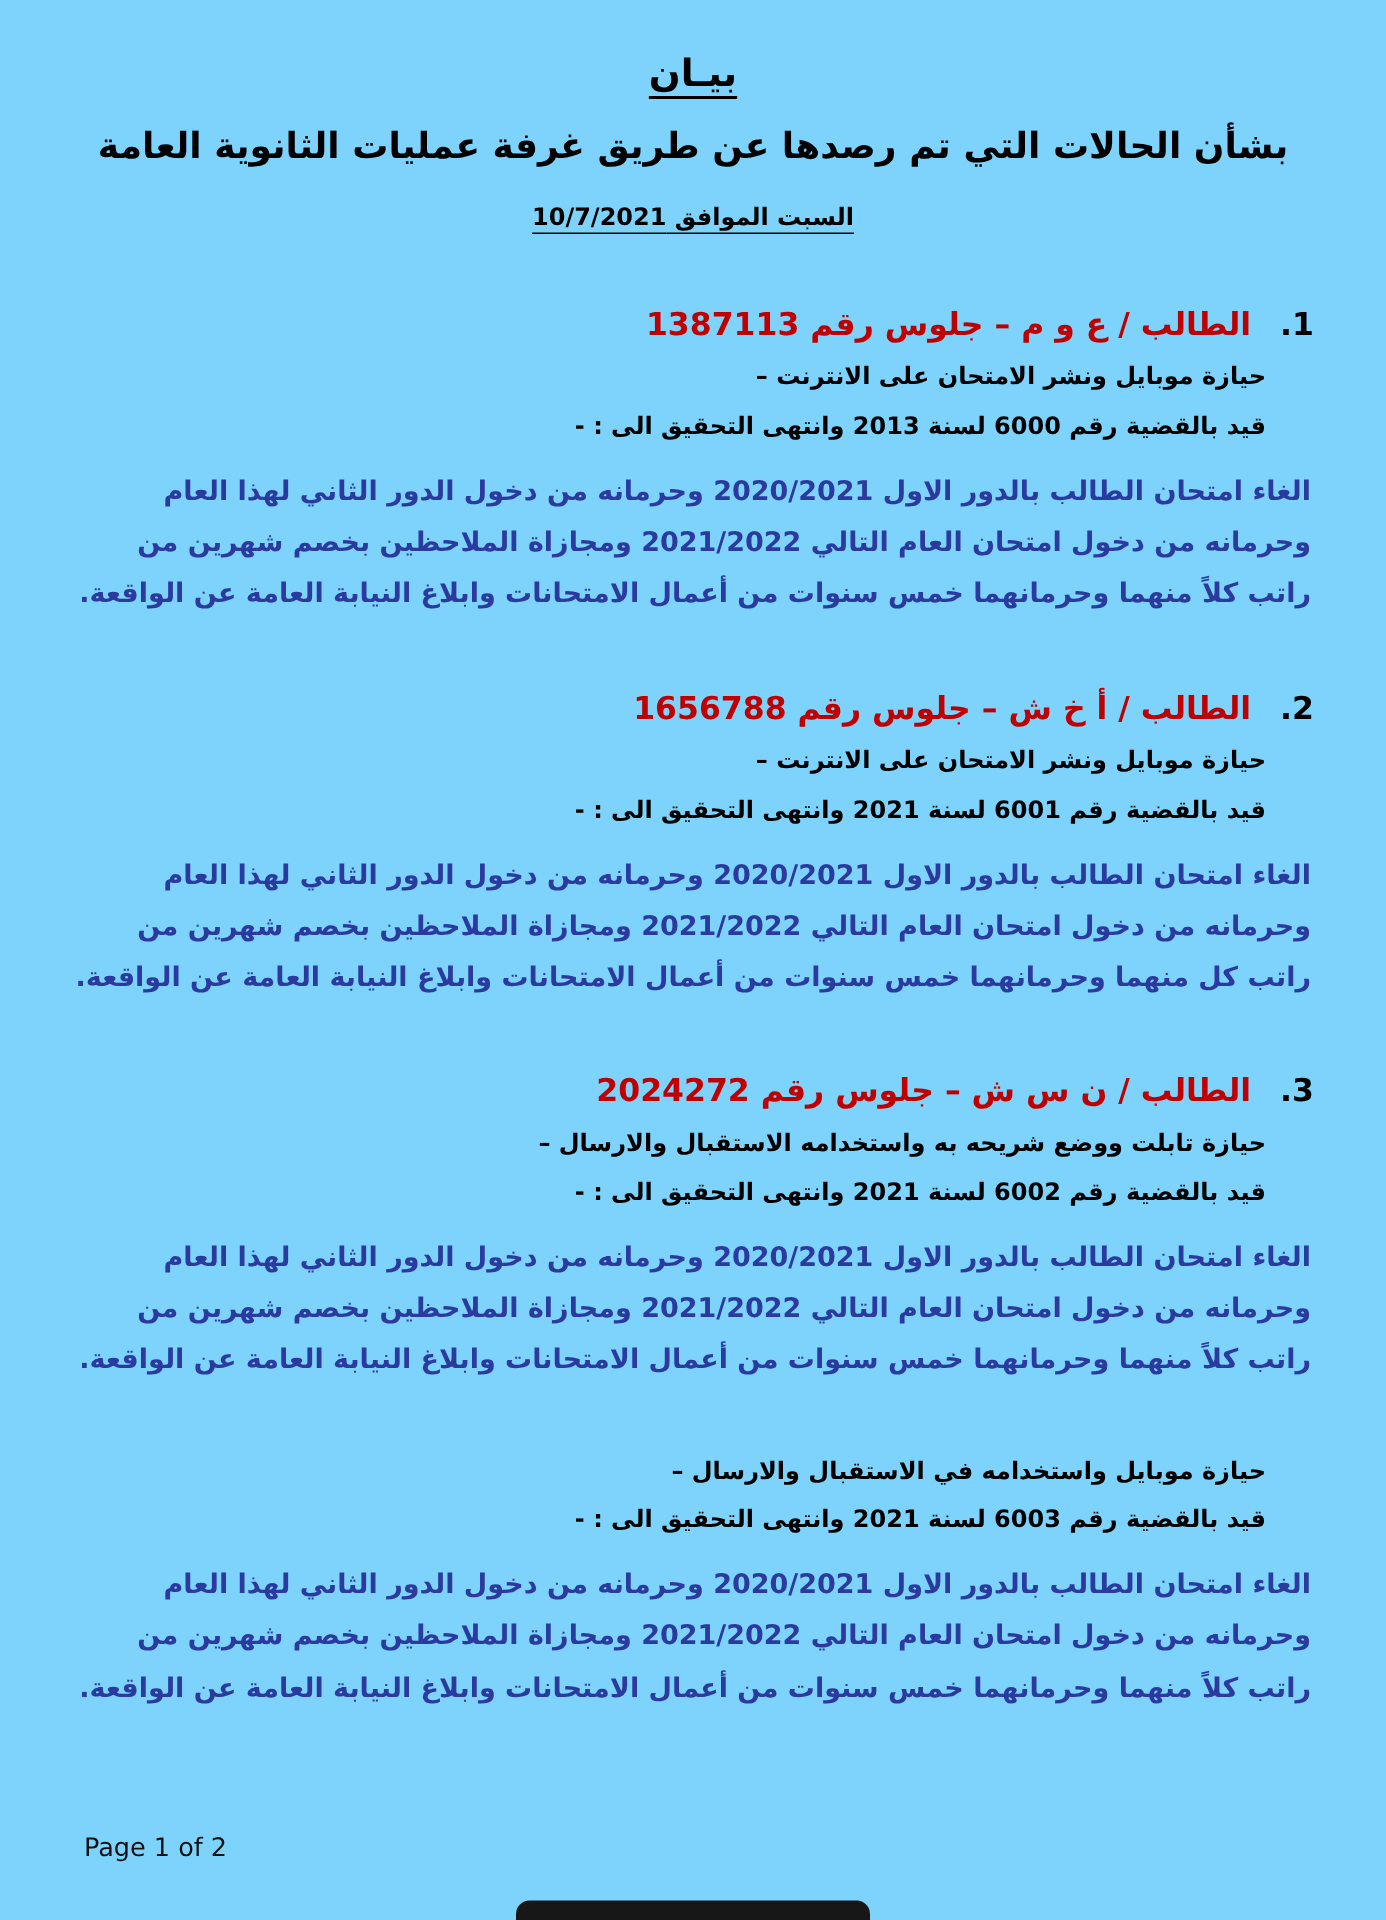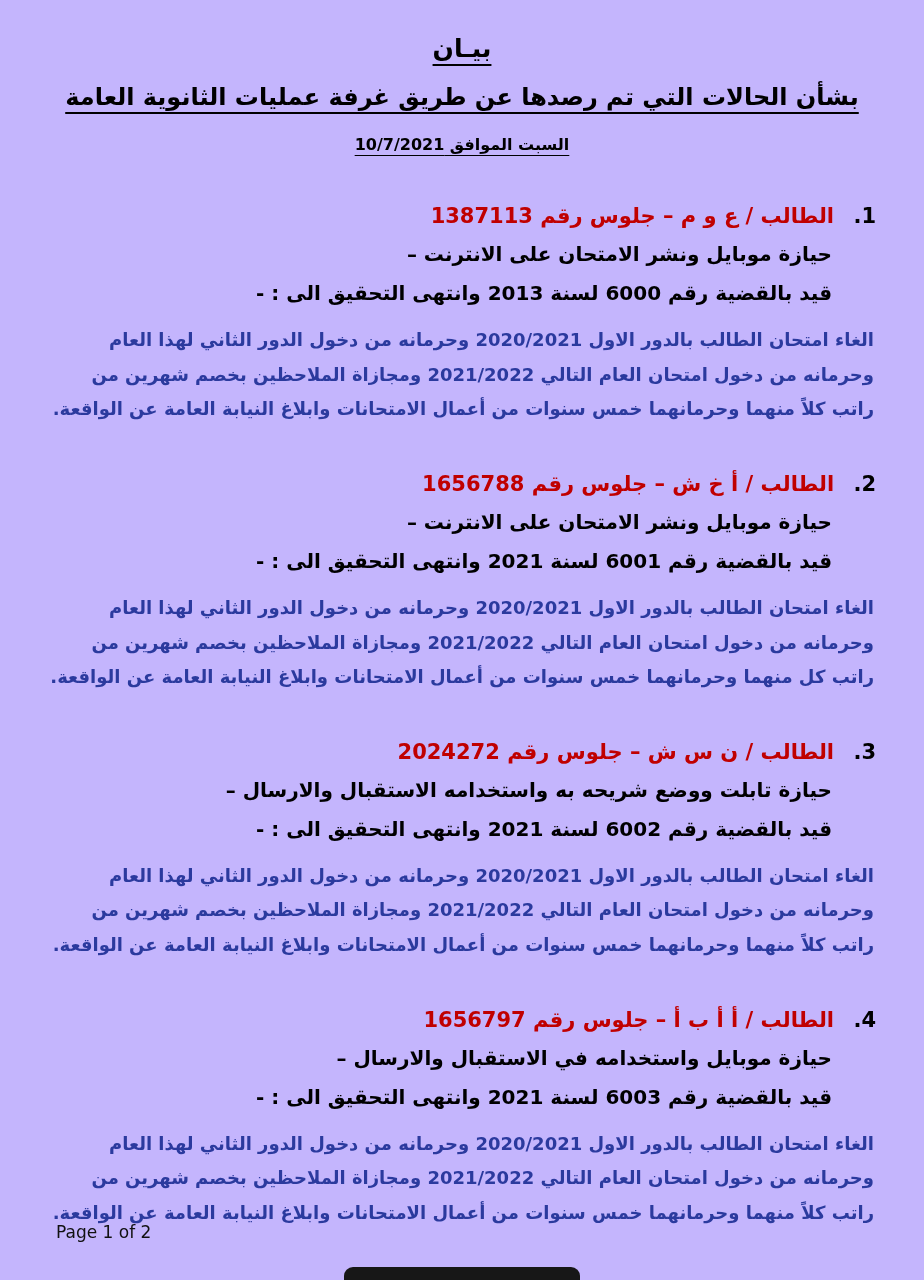--- a/index.html
+++ b/index.html
@@ -1,21 +1,21 @@
 <!DOCTYPE html>
 <html lang="ar"><head>
 <meta charset="utf-8">
 <style>
   html, body { margin: 0; padding: 0; background: #e9e9e9; }
   .page {
     position: relative;
     width: 924px;
     height: 1280px;
     margin: 0 auto;
-    background: #c4b5fd;
+    background: #7dd3fc;
     overflow: hidden;
     font-family: "DejaVu Sans", sans-serif;
     color: #000000;
   }
   .doc {
     position: absolute;
     top: 0; left: 0; right: 0;
     padding: 22px 48px 0 48px;
     direction: rtl;
   }
@@ -25,21 +25,20 @@
     font-weight: 700;
     text-decoration: underline;
     text-decoration-thickness: 2px;
     text-underline-offset: 7px;
     margin: 12px 0 0 0;
   }
   .subtitle {
     text-align: center;
     font-size: 24px;
     font-weight: 700;
-    text-decoration: underline;
     text-decoration-thickness: 2px;
     text-underline-offset: 7px;
     margin: 20px 0 0 0;
   }
   .dateline {
     text-align: center;
     font-size: 16px;
     font-weight: 700;
     text-decoration: underline;
     text-underline-offset: 5px;
@@ -49,26 +48,26 @@
   .case { margin-bottom: 44px; }
   .case-heading {
     font-size: 21px;
     font-weight: 700;
     text-align: right;
     line-height: 1.4;
   }
   .case-num { color: #000000; margin-left: 12px; }
   .case-title { color: #c00000; }
   .case-line {
-    font-size: 20px;
+    font-size: 16px;
     font-weight: 700;
     color: #000000;
     text-align: right;
     line-height: 1.55;
-    margin: 8px 44px 0 0;
+    margin: 8px 32px 0 0;
   }
   .case-verdict {
     font-size: 18px;
     font-weight: 700;
     color: #2b3a9e;
     text-align: right;
     line-height: 1.9;
     margin: 14px 2px 0 0;
   }
   .footer {
@@ -126,24 +125,20 @@
         <div class="case-heading">
           <span class="case-num">3.</span>
           <span class="case-title">الطالب / ن س ش – جلوس رقم 2024272</span>
         </div>
         <p class="case-line">حيازة تابلت ووضع شريحه به واستخدامه الاستقبال والارسال –</p>
         <p class="case-line">قيد بالقضية رقم 6002 لسنة 2021 وانتهى التحقيق الى : -</p>
         <p class="case-verdict">الغاء امتحان الطالب بالدور الاول 2020/2021 وحرمانه من دخول الدور الثاني لهذا العام وحرمانه من دخول امتحان العام التالي 2021/2022 ومجازاة الملاحظين بخصم شهرين من راتب كلاً منهما وحرمانهما خمس سنوات من أعمال الامتحانات وابلاغ النيابة العامة عن الواقعة.</p>
       </section>
 
       <section class="case">
-        <div class="case-heading">
-          <span class="case-num">4.</span>
-          <span class="case-title">الطالب / أ أ ب أ – جلوس رقم 1656797</span>
-        </div>
         <p class="case-line">حيازة موبايل واستخدامه في الاستقبال والارسال –</p>
         <p class="case-line">قيد بالقضية رقم 6003 لسنة 2021 وانتهى التحقيق الى : -</p>
         <p class="case-verdict">الغاء امتحان الطالب بالدور الاول 2020/2021 وحرمانه من دخول الدور الثاني لهذا العام وحرمانه من دخول امتحان العام التالي 2021/2022 ومجازاة الملاحظين بخصم شهرين من راتب كلاً منهما وحرمانهما خمس سنوات من أعمال الامتحانات وابلاغ النيابة العامة عن الواقعة.</p>
       </section>
 
     </div>
   </div>
 
   <div class="footer">Page 1 of 2</div>
 

